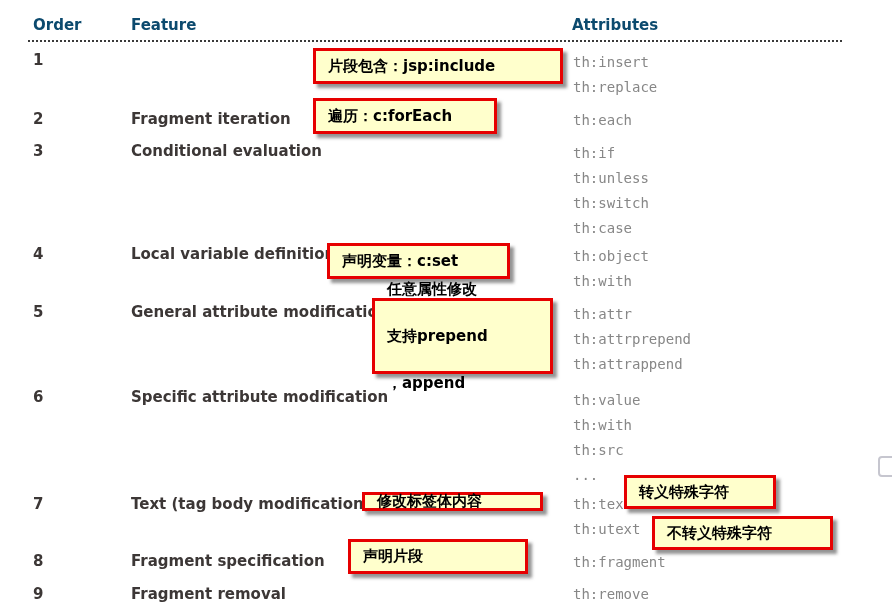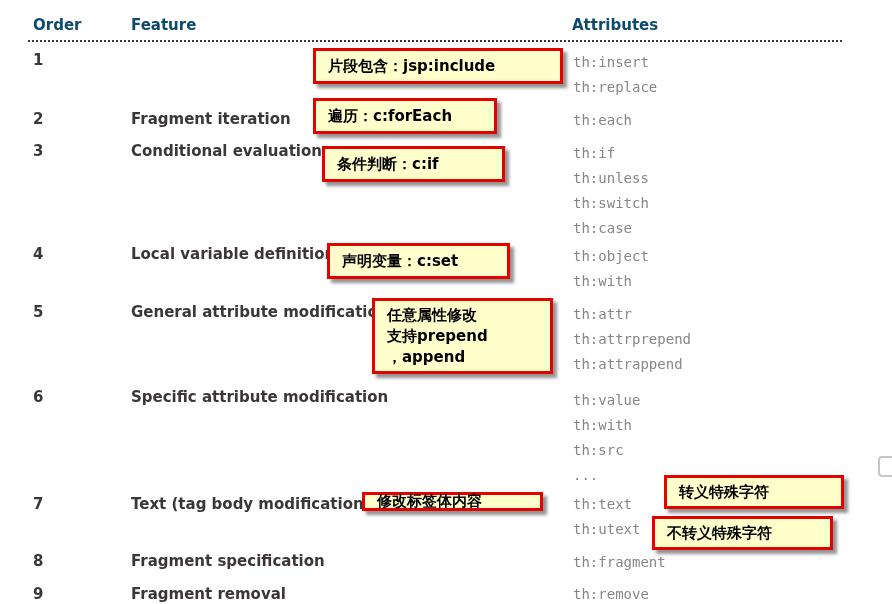--- a/index.html
+++ b/index.html
@@ -26,21 +26,21 @@
     text-align:right;
   }
   .callout{
     position:absolute;box-sizing:border-box;background:#ffffcc;
     border:3px solid #e60000;box-shadow:4px 4px 3px rgba(90,90,90,.65);
     display:flex;align-items:center;padding:0 12px;
     font-size:15px;font-weight:bold;color:#000;white-space:nowrap;
   }
   .callout.multi{
     flex-direction:column;align-items:flex-start;justify-content:center;
-    line-height:21px;padding:4px 12px;
+    line-height:21px;padding:4px 12px;gap:26px;
   }
   .clipped-box{
     position:absolute;left:878px;top:456px;width:26px;height:17px;
     border:2px solid #c6c6cf;border-radius:4px;background:transparent;
   }
 </style>
 </head>
 <body>
 
 <div id="stage">
@@ -85,26 +85,26 @@
   <div class="attr-line" style="top:417px">th:with</div>
   <div class="attr-line" style="top:442px">th:src</div>
   <div class="attr-line" style="top:467px">...</div>
   <div class="attr-line" style="top:496px">th:text</div>
   <div class="attr-line" style="top:521px">th:utext</div>
   <div class="attr-line" style="top:554px">th:fragment</div>
   <div class="attr-line" style="top:586px">th:remove</div>
 
   <div class="callout" style="left:313px;top:48px;width:250px;height:36px">片段包含：jsp:include</div>
   <div class="callout" style="left:313px;top:98px;width:184px;height:36px">遍历：c:forEach</div>
-  <div class="callout" style="left:322px;top:146px;width:183px;height:36px">条件判断：c:if</div>
   <div class="callout" style="left:327px;top:243px;width:183px;height:36px">声明变量：c:set</div>
   <div class="callout multi" style="left:372px;top:298px;width:181px;height:76px">
     <span>任意属性修改</span>
     <span>支持prepend</span>
     <span>，append</span>
   </div>
   <div class="callout" style="left:362px;top:492px;width:181px;height:19px">修改标签体内容</div>
-  <div class="callout" style="left:664px;top:475px;width:180px;height:34px">转义特殊字符</div>
+  <div class="callout" style="left:348px;top:539px;width:180px;height:35px">声明片段</div>
+  <div class="callout" style="left:624px;top:475px;width:152px;height:34px">转义特殊字符</div>
   <div class="callout" style="left:652px;top:516px;width:181px;height:34px">不转义特殊字符</div>
 
   <div class="clipped-box"></div>
 
 </div>
 
 </body></html>

